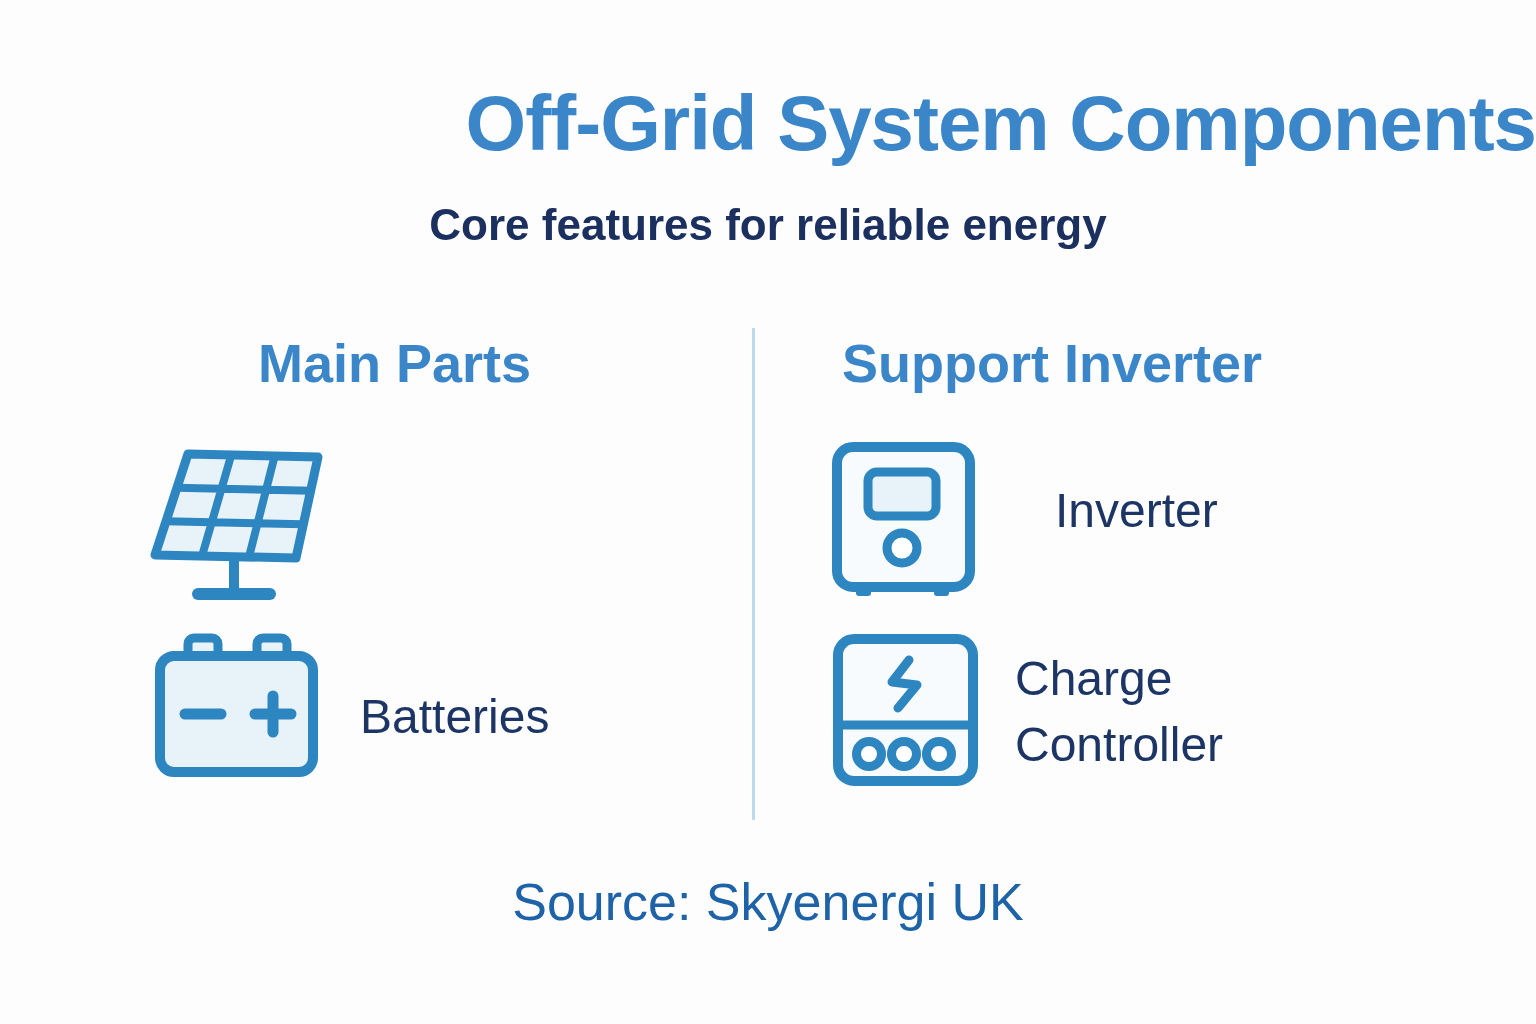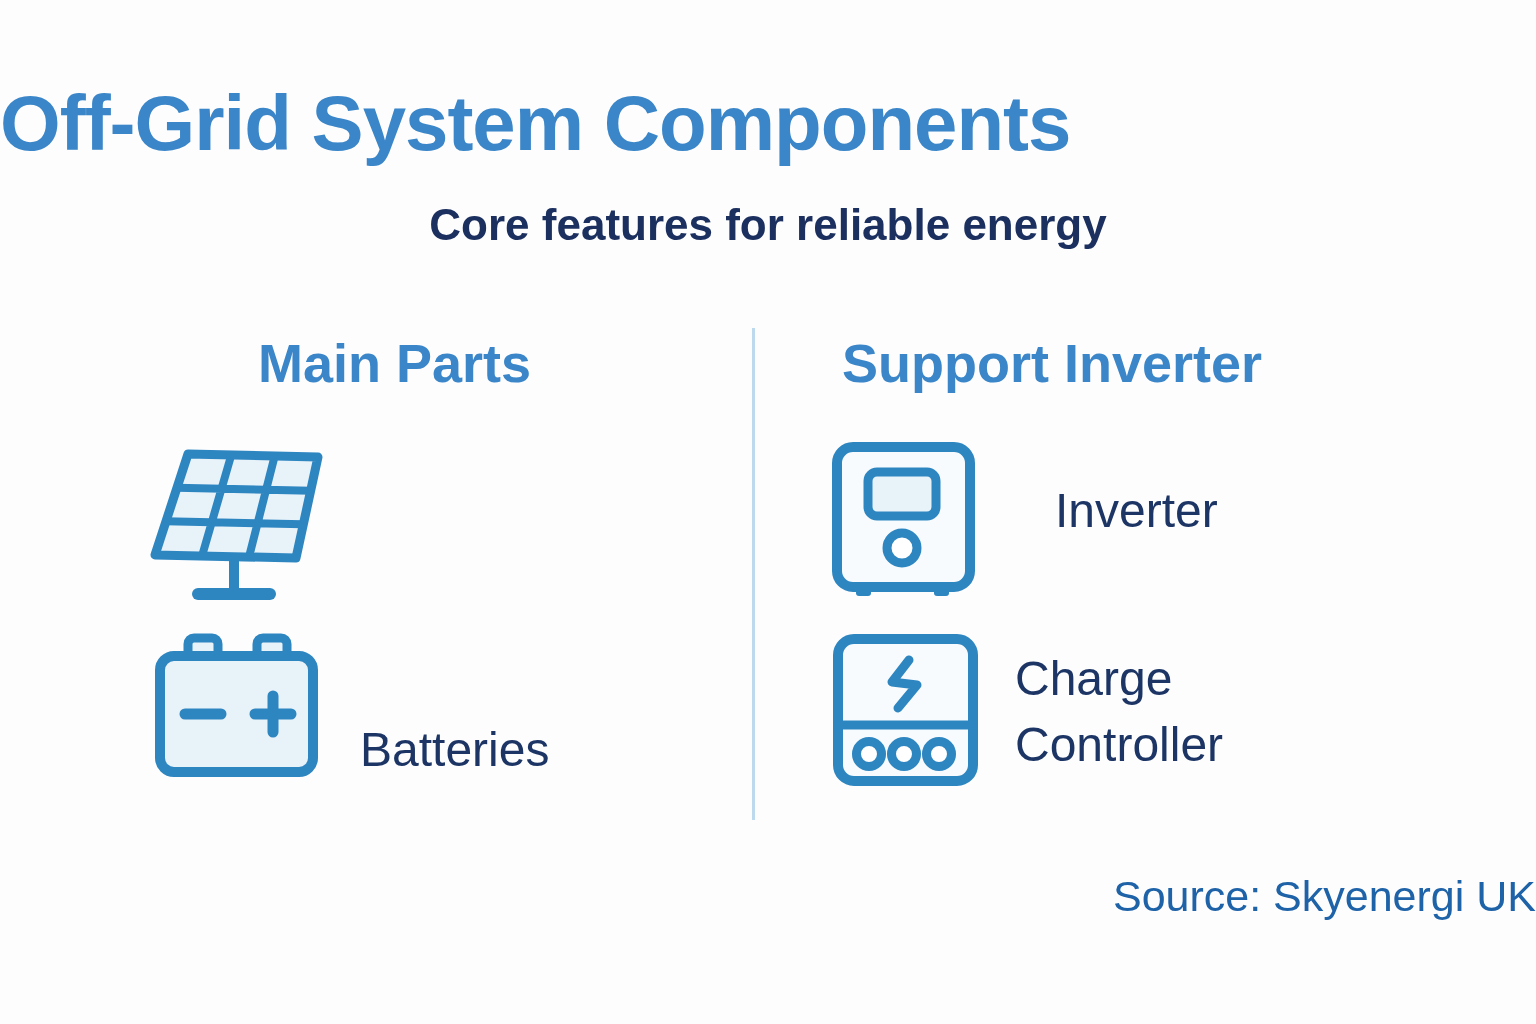--- a/index.html
+++ b/index.html
@@ -22,21 +22,21 @@
   .canvas {
     position: relative;
     width: 1536px;
     height: 1024px;
     background: var(--background);
   }
   .page-title {
     position: absolute;
     left: 0; right: 0;
     top: 78px;
-    text-align: left;
+    text-align: right;
     font-size: 78px;
     font-weight: bold;
     letter-spacing: -1px;
     color: var(--accent-blue);
   }
   .page-subtitle {
     position: absolute;
     left: 0; right: 0;
     top: 200px;
     text-align: center;
@@ -63,29 +63,29 @@
     background: var(--divider-blue);
   }
   .icon-box { position: absolute; }
   .item-label {
     position: absolute;
     font-size: 48px;
     color: var(--label-navy);
     line-height: 1.38;
   }
   .label-solar     { left: 360px; top: 488px; }
-  .label-batteries { left: 360px; top: 684px; margin-top: 33px; }
+  .label-batteries { left: 360px; top: 684px; }
   .label-inverter  { left: 1015px; top: 478px; margin-left: 40px; }
   .label-charge    { left: 1015px; top: 646px; width: 290px; }
   .source-line {
     position: absolute;
     left: 0; right: 0;
     top: 872px;
-    text-align: right;
-    font-size: 43px;
+    text-align: center;
+    font-size: 52px;
     color: var(--source-blue);
   }
 </style>
 </head>
 <body>
 
 <div class="canvas">
 
   <h1 class="page-title">Off-Grid System Components</h1>
   <div class="page-subtitle">Core features for reliable energy</div>

